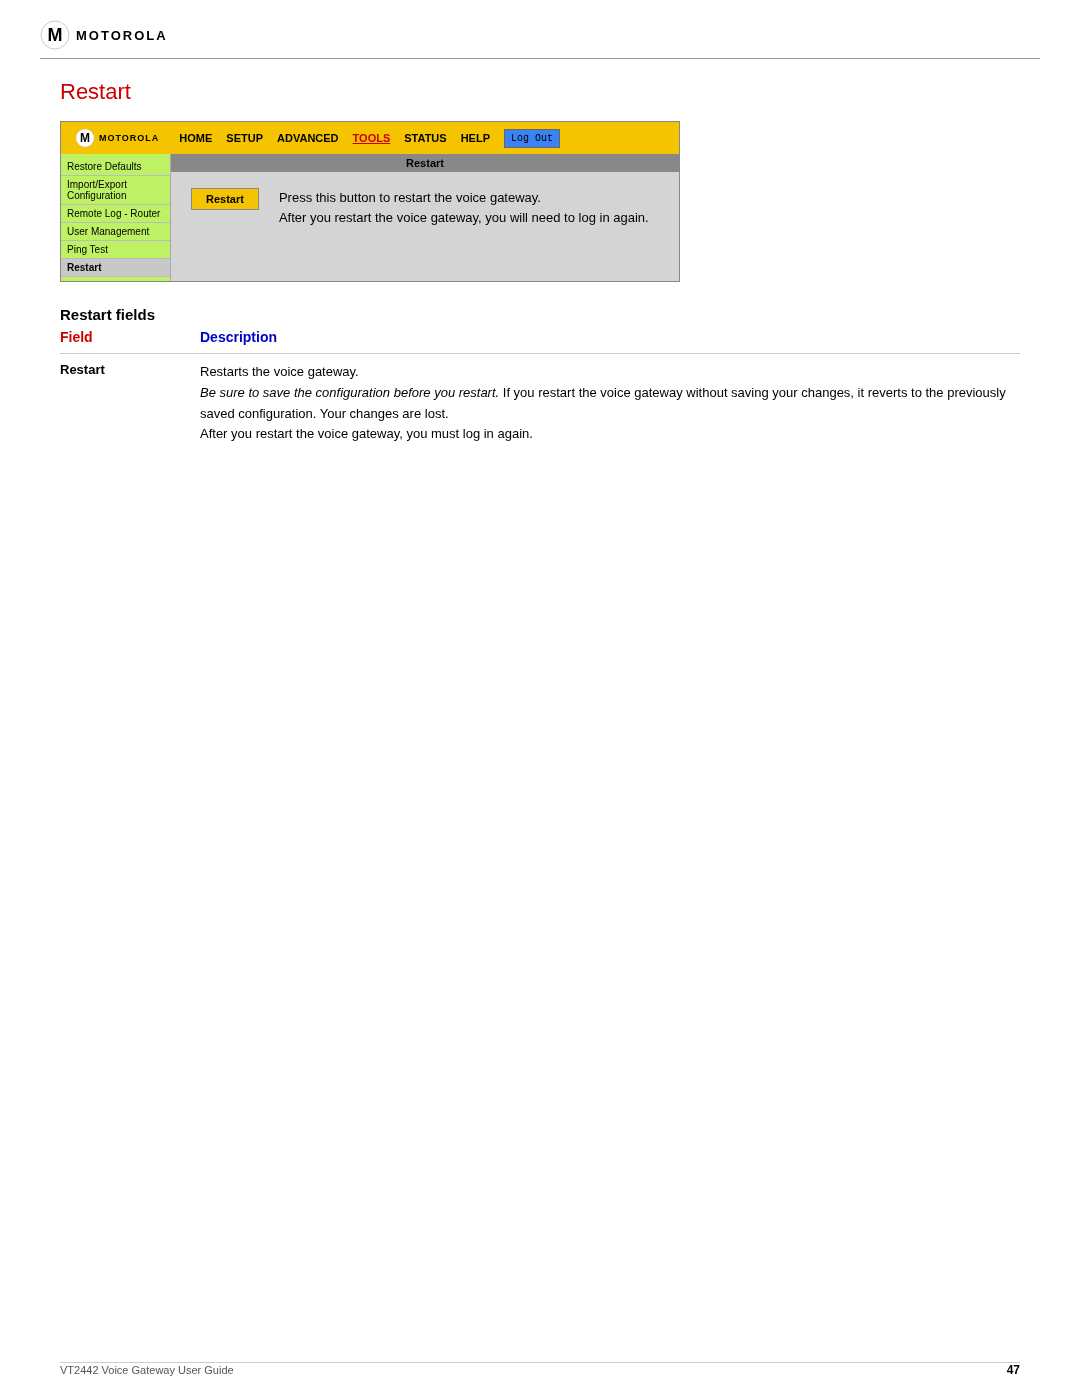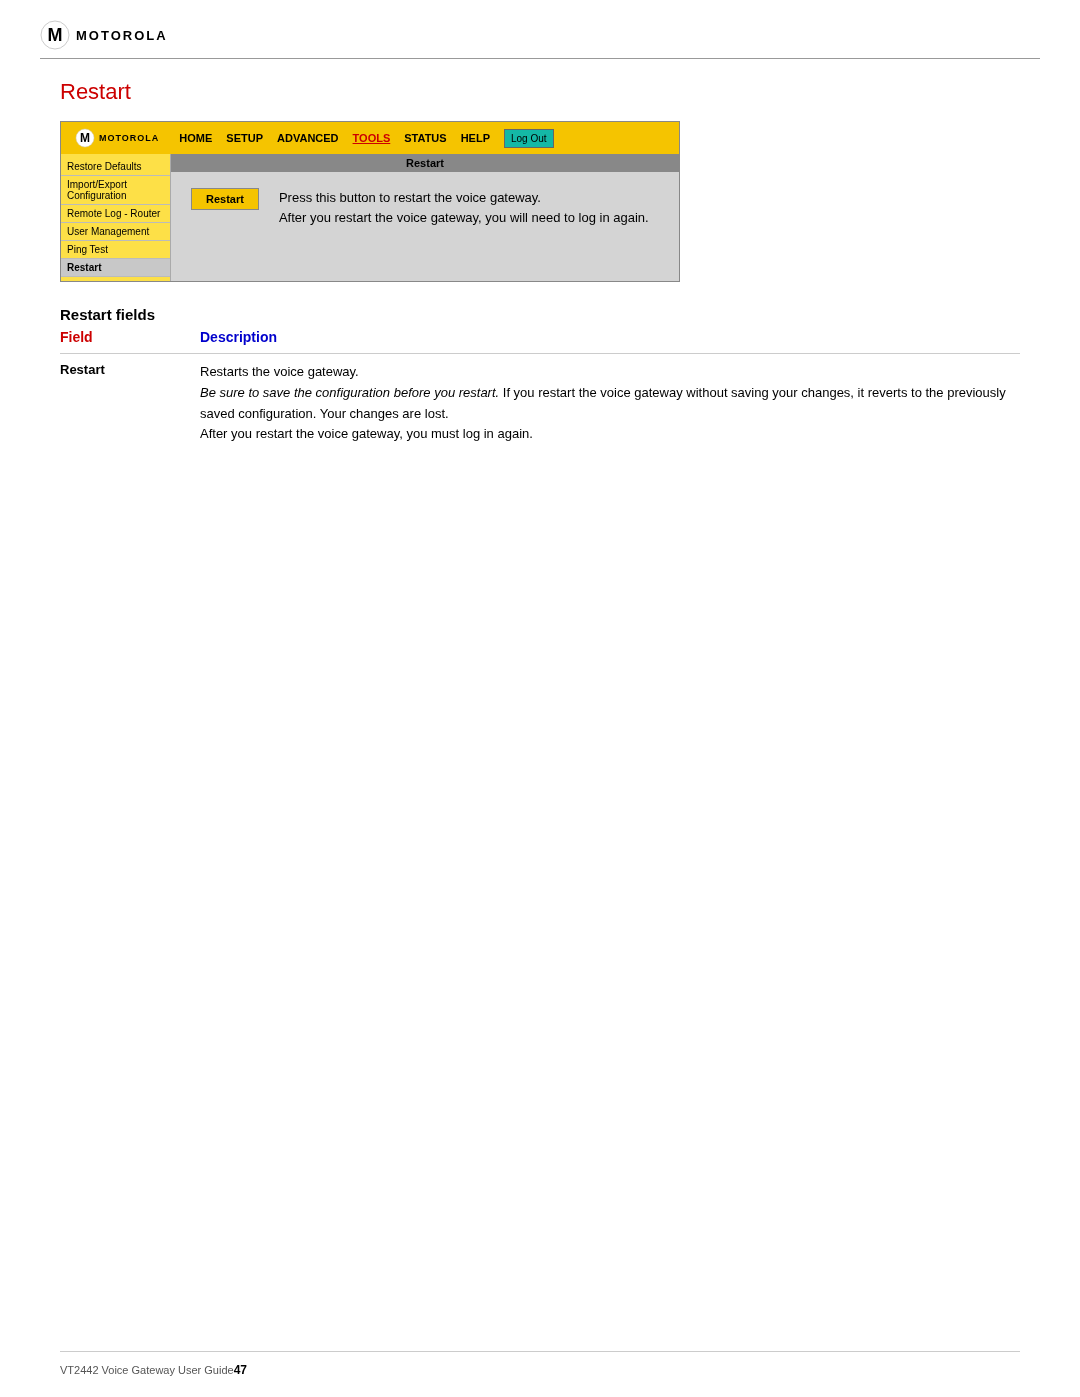--- a/index.html
+++ b/index.html
@@ -125,36 +125,37 @@
     .device-nav-item {
       font-size: 11px;
       font-weight: bold;
       color: #000;
     }
     .device-nav-item.active {
       color: #cc0000;
       text-decoration: underline;
     }
     .device-logout-btn {
-      background: #14b8a6;
+      background: #3b82f6;
       border: 1px solid #666;
       padding: 3px 6px;
       font-size: 10px;
       cursor: pointer;
+      font-family: Liberation Mono, monospace;
     }
 
     
     .device-body {
       display: flex;
     }
 
     
     .device-sidebar {
       width: 110px;
-      background: #fde047;
+      background: #bef264;
       border-right: 1px solid #aaa;
       padding: 4px 0;
     }
     .sidebar-item {
       padding: 3px 6px;
       font-size: 10px;
       color: #000;
       cursor: pointer;
       border-bottom: 1px solid #bbb;
     }
@@ -242,23 +243,24 @@
       font-style: italic;
     }
 
     
     .footer {
       position: absolute;
       bottom: 20px;
       left: 60px;
       right: 60px;
       display: flex;
+      justify-content: space-between;
       align-items: center;
       border-top: 1px solid #ccc;
-      padding-top: 11px;
+      padding-top: 0;
     }
     .footer-text {
       font-size: 11px;
       color: #555;
     }
     .footer-page {
       font-size: 12px;
       font-weight: bold;
       color: #000;
     }

